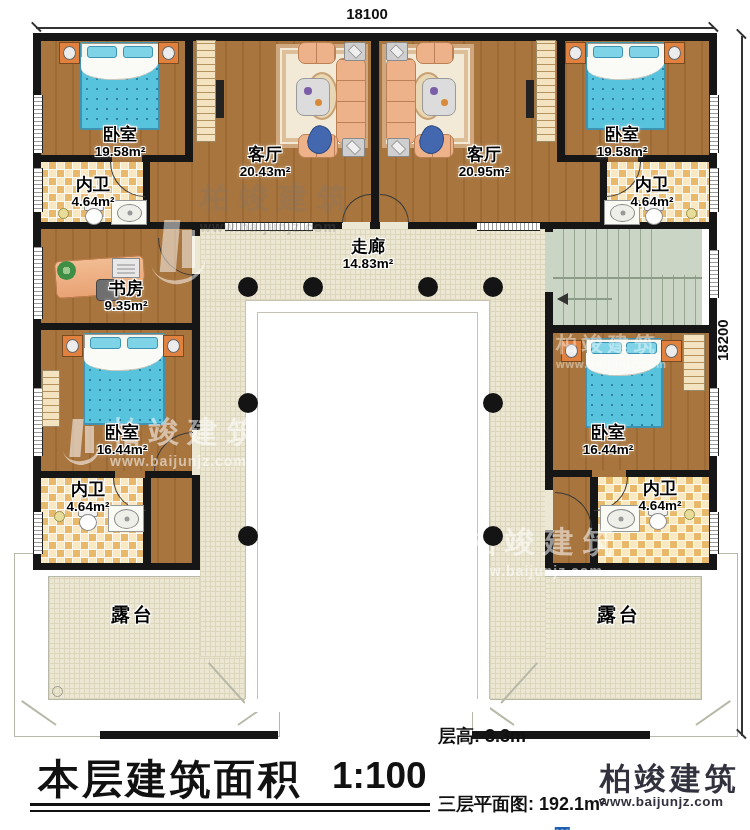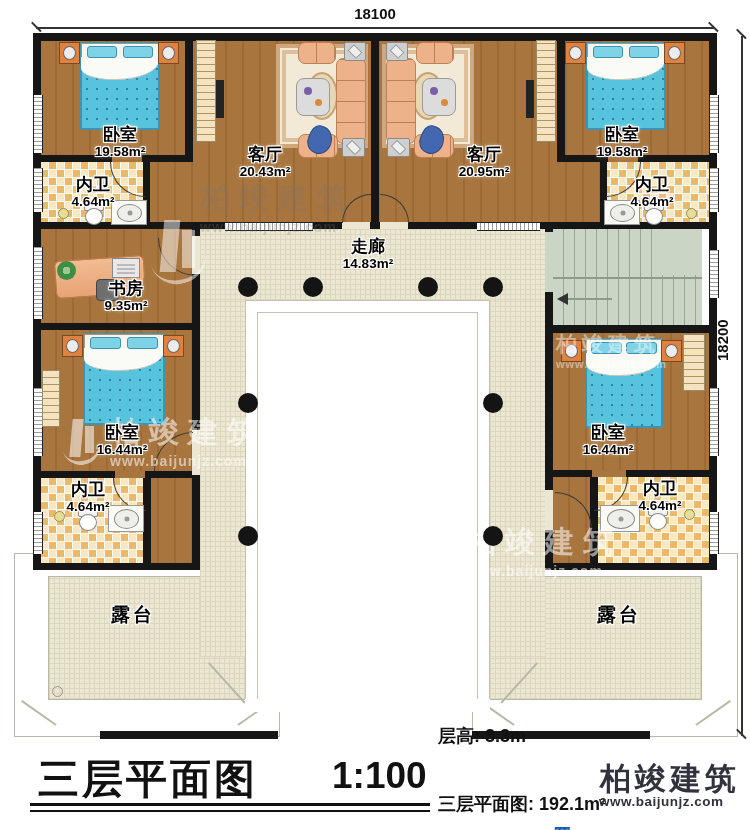--- a/index.html
+++ b/index.html
@@ -393,30 +393,30 @@
   <div class="url">www.baijunjz.com</div>
     </div>
 </div>
 <div class="abs wm small" style="left:556px;top:330px;color:rgba(255,255,255,0.45)">
   <div>
       <div class="txt">柏竣建筑</div>
   <div class="url">www.baijunjz.com</div>
     </div>
 </div>
 
-<div class="abs dimtext" style="left:340px;top:5px;width:70px">18100</div>
+<div class="abs dimtext" style="left:332px;top:5px;width:70px">18100</div>
 <div class="abs dimline" style="left:36px;top:27px;width:678px;height:1.5px"></div>
 <div class="abs tick" style="left:30px;top:26px"></div>
 <div class="abs tick" style="left:707px;top:26px"></div>
 <div class="abs dimtext vert" style="left:714px;top:300px;height:80px">18200</div>
 <div class="abs dimline" style="left:741px;top:36px;width:1.5px;height:700px"></div>
 <div class="abs tick" style="left:735px;top:33px"></div>
 <div class="abs tick" style="left:735px;top:733px"></div>
 
-<div class="abs tb" id="title-main" style="left:38px;top:752px">三层平面图</div>
+<div class="abs tb" id="title-main" style="left:38px;top:752px">本层建筑面积</div>
 <div class="abs tb" id="title-scale" style="left:332px;top:755px">1:100</div>
 <div class="abs ul" style="left:30px;top:803px;width:400px;height:3px"></div>
 <div class="abs ul" style="left:30px;top:810px;width:400px;height:1.5px"></div>
 <div class="abs tb tb-small" style="left:438px;top:724px">层高: 3.3m</div>
 <div class="abs tb tb-small" style="left:438px;top:792px">三层平面图: 192.1m²</div>
 <div class="abs logo-ic" style="left:543px;top:755px;width:52px;height:60px">
   <div class="lb1"></div>
 
   <div class="lsw2"></div>
 

